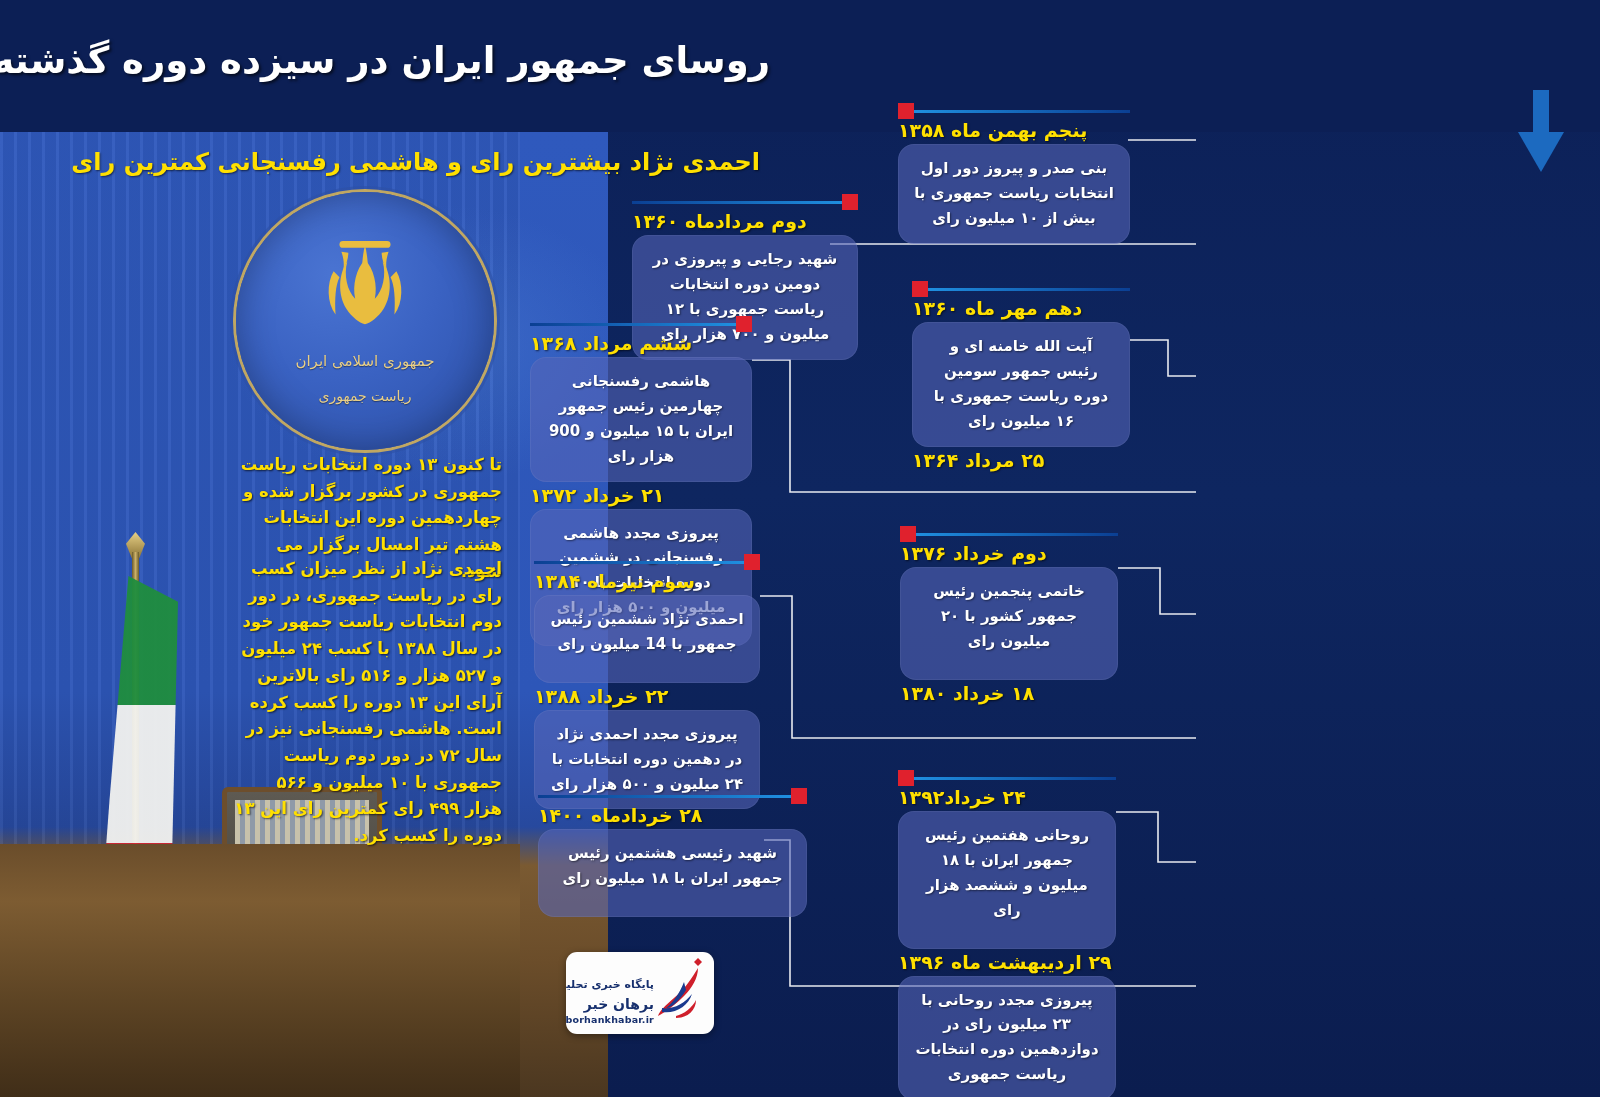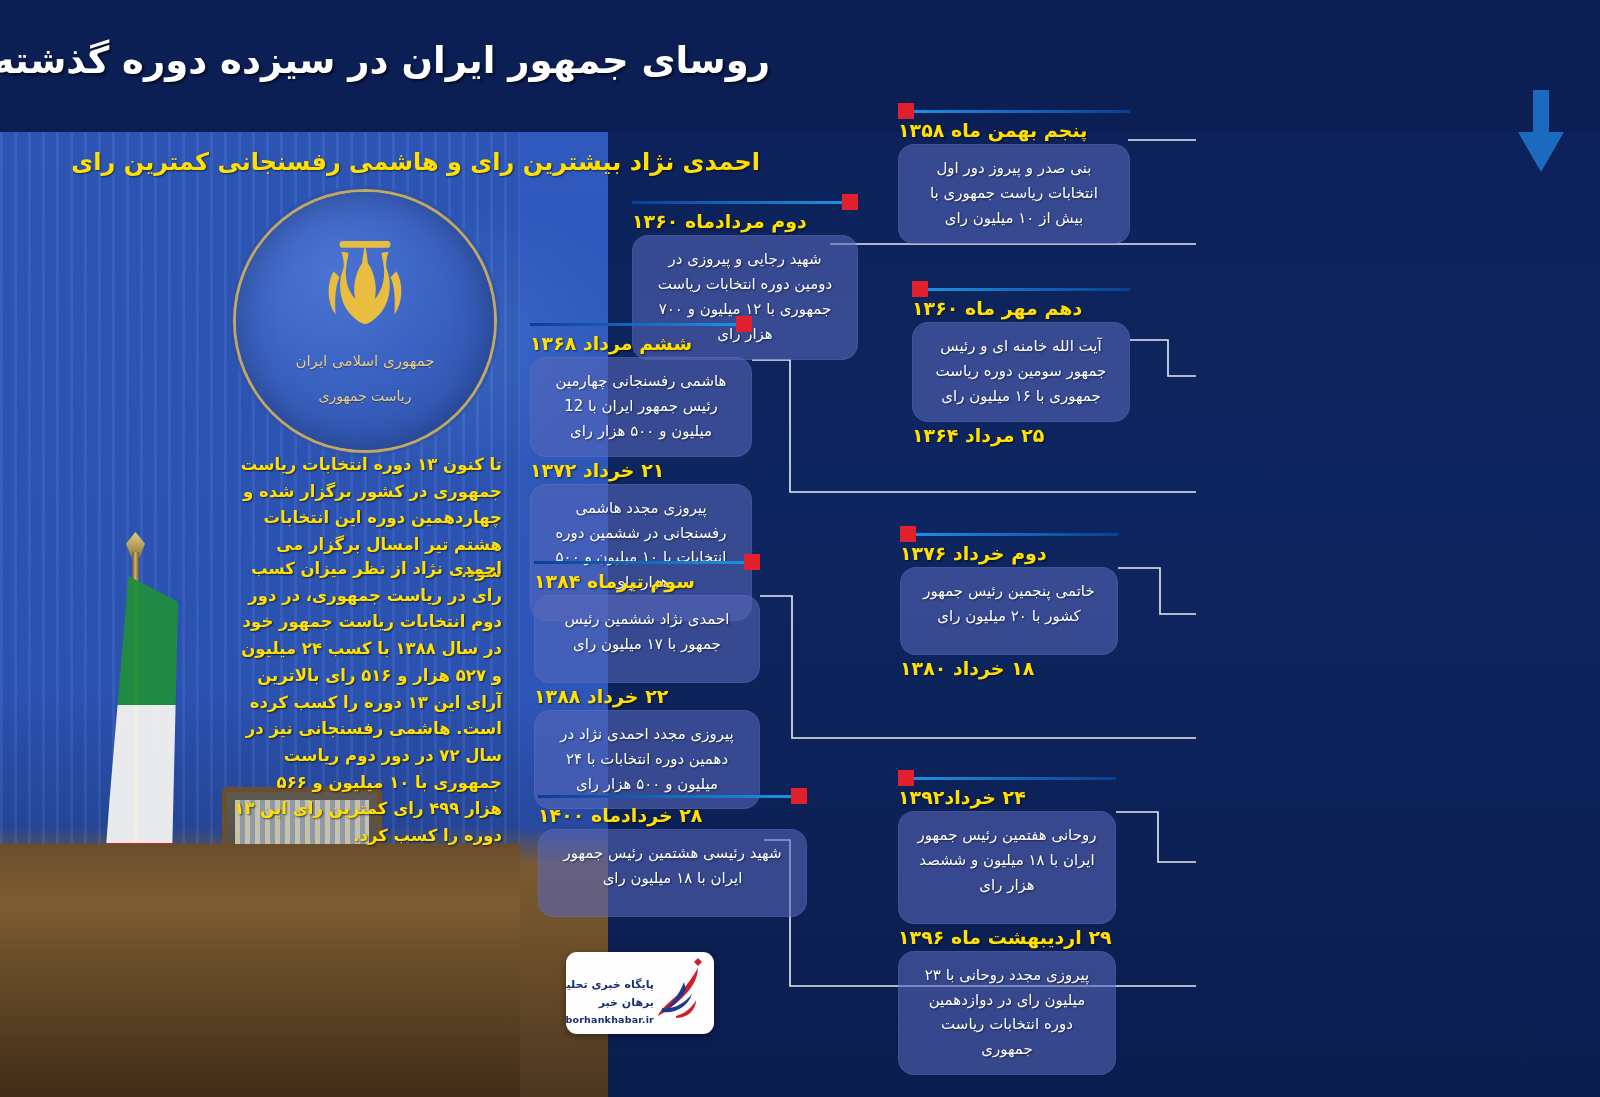--- a/index.html
+++ b/index.html
@@ -90,40 +90,40 @@
   .grp.right .tick .sq{left:0;}
   .grp.right .tick .ln{left:16px;right:0;}
 
   .cdate{color:#ffe000;font-size:19px;font-weight:700;text-align:left;
     direction:rtl;margin:2px 0 3px 0;text-shadow:1px 1px 2px rgba(0,0,0,.6);}
   .grp.right .cdate{text-align:left;}
   .grp.left .cdate{text-align:left;}
 
   .card{background:rgba(86,101,184,.58);border-radius:16px;
     padding:12px 16px 13px;color:#ffffff;font-size:15px;line-height:1.66;
-    font-weight:400;text-align:center;direction:rtl;
+    font-weight:700;text-align:center;direction:rtl;
     text-shadow:1px 1px 2px rgba(0,0,0,.5);
     box-shadow:inset 0 0 0 1px rgba(255,255,255,.06);}
   .card.tall{padding-bottom:26px;}
 
   
   #wires{position:absolute;inset:0;width:1600px;height:1097px;pointer-events:none;}
 
   
   .rail-item{position:absolute;}
 
   
   .logo{position:absolute;left:566px;top:952px;width:148px;height:82px;
     border-radius:11px;background:#fdfdfd;box-shadow:0 2px 7px rgba(0,0,0,.4);
     overflow:hidden;}
   .logo .mark{position:absolute;right:6px;top:4px;width:54px;height:70px;}
   .logo .lt{position:absolute;right:60px;color:#17306e;font-weight:700;
     direction:rtl;text-align:right;white-space:nowrap;}
   .logo .l1{top:26px;font-size:11px;}
-  .logo .l2{top:44px;font-size:11px;}
+  .logo .l2{top:44px;font-size:14px;}
   .logo .l3{top:62px;font-size:9.5px;letter-spacing:.2px;}
 </style>
 </head>
 <body>
 
 <div id="stage">
 
   <div class="bg-dark"></div>
 
   <div class="bg-photo">
@@ -215,42 +215,42 @@
     <div class="card">آیت الله خامنه ای و رئیس جمهور سومین دوره ریاست جمهوری با ۱۶ میلیون رای</div>
     <div class="cdate">۲۵ مرداد ۱۳۶۴</div>
   </div>
 
   <div class="grp left" id="g-rafsanjani" style="left:530px;top:318px;width:222px;">
     <div class="tick">
         <span class="sq"></span>
         <span class="ln"></span>
       </div>
     <div class="cdate">ششم مرداد ۱۳۶۸</div>
-    <div class="card">هاشمی رفسنجانی چهارمین رئیس جمهور ایران با 12 میلیون و ۵۰۰ هزار رای</div>
+    <div class="card">هاشمی رفسنجانی چهارمین رئیس جمهور ایران با ۱۵ میلیون و 900 هزار رای</div>
     <div class="cdate">۲۱ خرداد ۱۳۷۲</div>
     <div class="card tall">پیروزی مجدد هاشمی رفسنجانی در ششمین دوره انتخابات با ۱۰ میلیون و ۵۰۰ هزار رای</div>
   </div>
 
   <div class="grp right" id="g-khatami" style="left:900px;top:528px;width:218px;">
     <div class="tick">
         <span class="sq"></span>
         <span class="ln"></span>
       </div>
     <div class="cdate">دوم خرداد ۱۳۷۶</div>
     <div class="card tall">خاتمی پنجمین رئیس جمهور کشور با ۲۰ میلیون رای</div>
     <div class="cdate">۱۸ خرداد ۱۳۸۰</div>
   </div>
 
   <div class="grp left" id="g-ahmadinejad" style="left:534px;top:556px;width:226px;">
     <div class="tick">
         <span class="sq"></span>
         <span class="ln"></span>
       </div>
     <div class="cdate">سوم تیرماه ۱۳۸۴</div>
-    <div class="card tall">احمدی نژاد ششمین رئیس جمهور با ۱۷ میلیون رای</div>
+    <div class="card tall">احمدی نژاد ششمین رئیس جمهور با 14 میلیون رای</div>
     <div class="cdate">۲۲ خرداد ۱۳۸۸</div>
     <div class="card">پیروزی مجدد احمدی نژاد در دهمین دوره انتخابات با ۲۴ میلیون و ۵۰۰ هزار رای</div>
   </div>
 
   <div class="grp right" id="g-rouhani" style="left:898px;top:772px;width:218px;">
     <div class="tick">
         <span class="sq"></span>
         <span class="ln"></span>
       </div>
     <div class="cdate">۲۴ خرداد۱۳۹۲</div>

